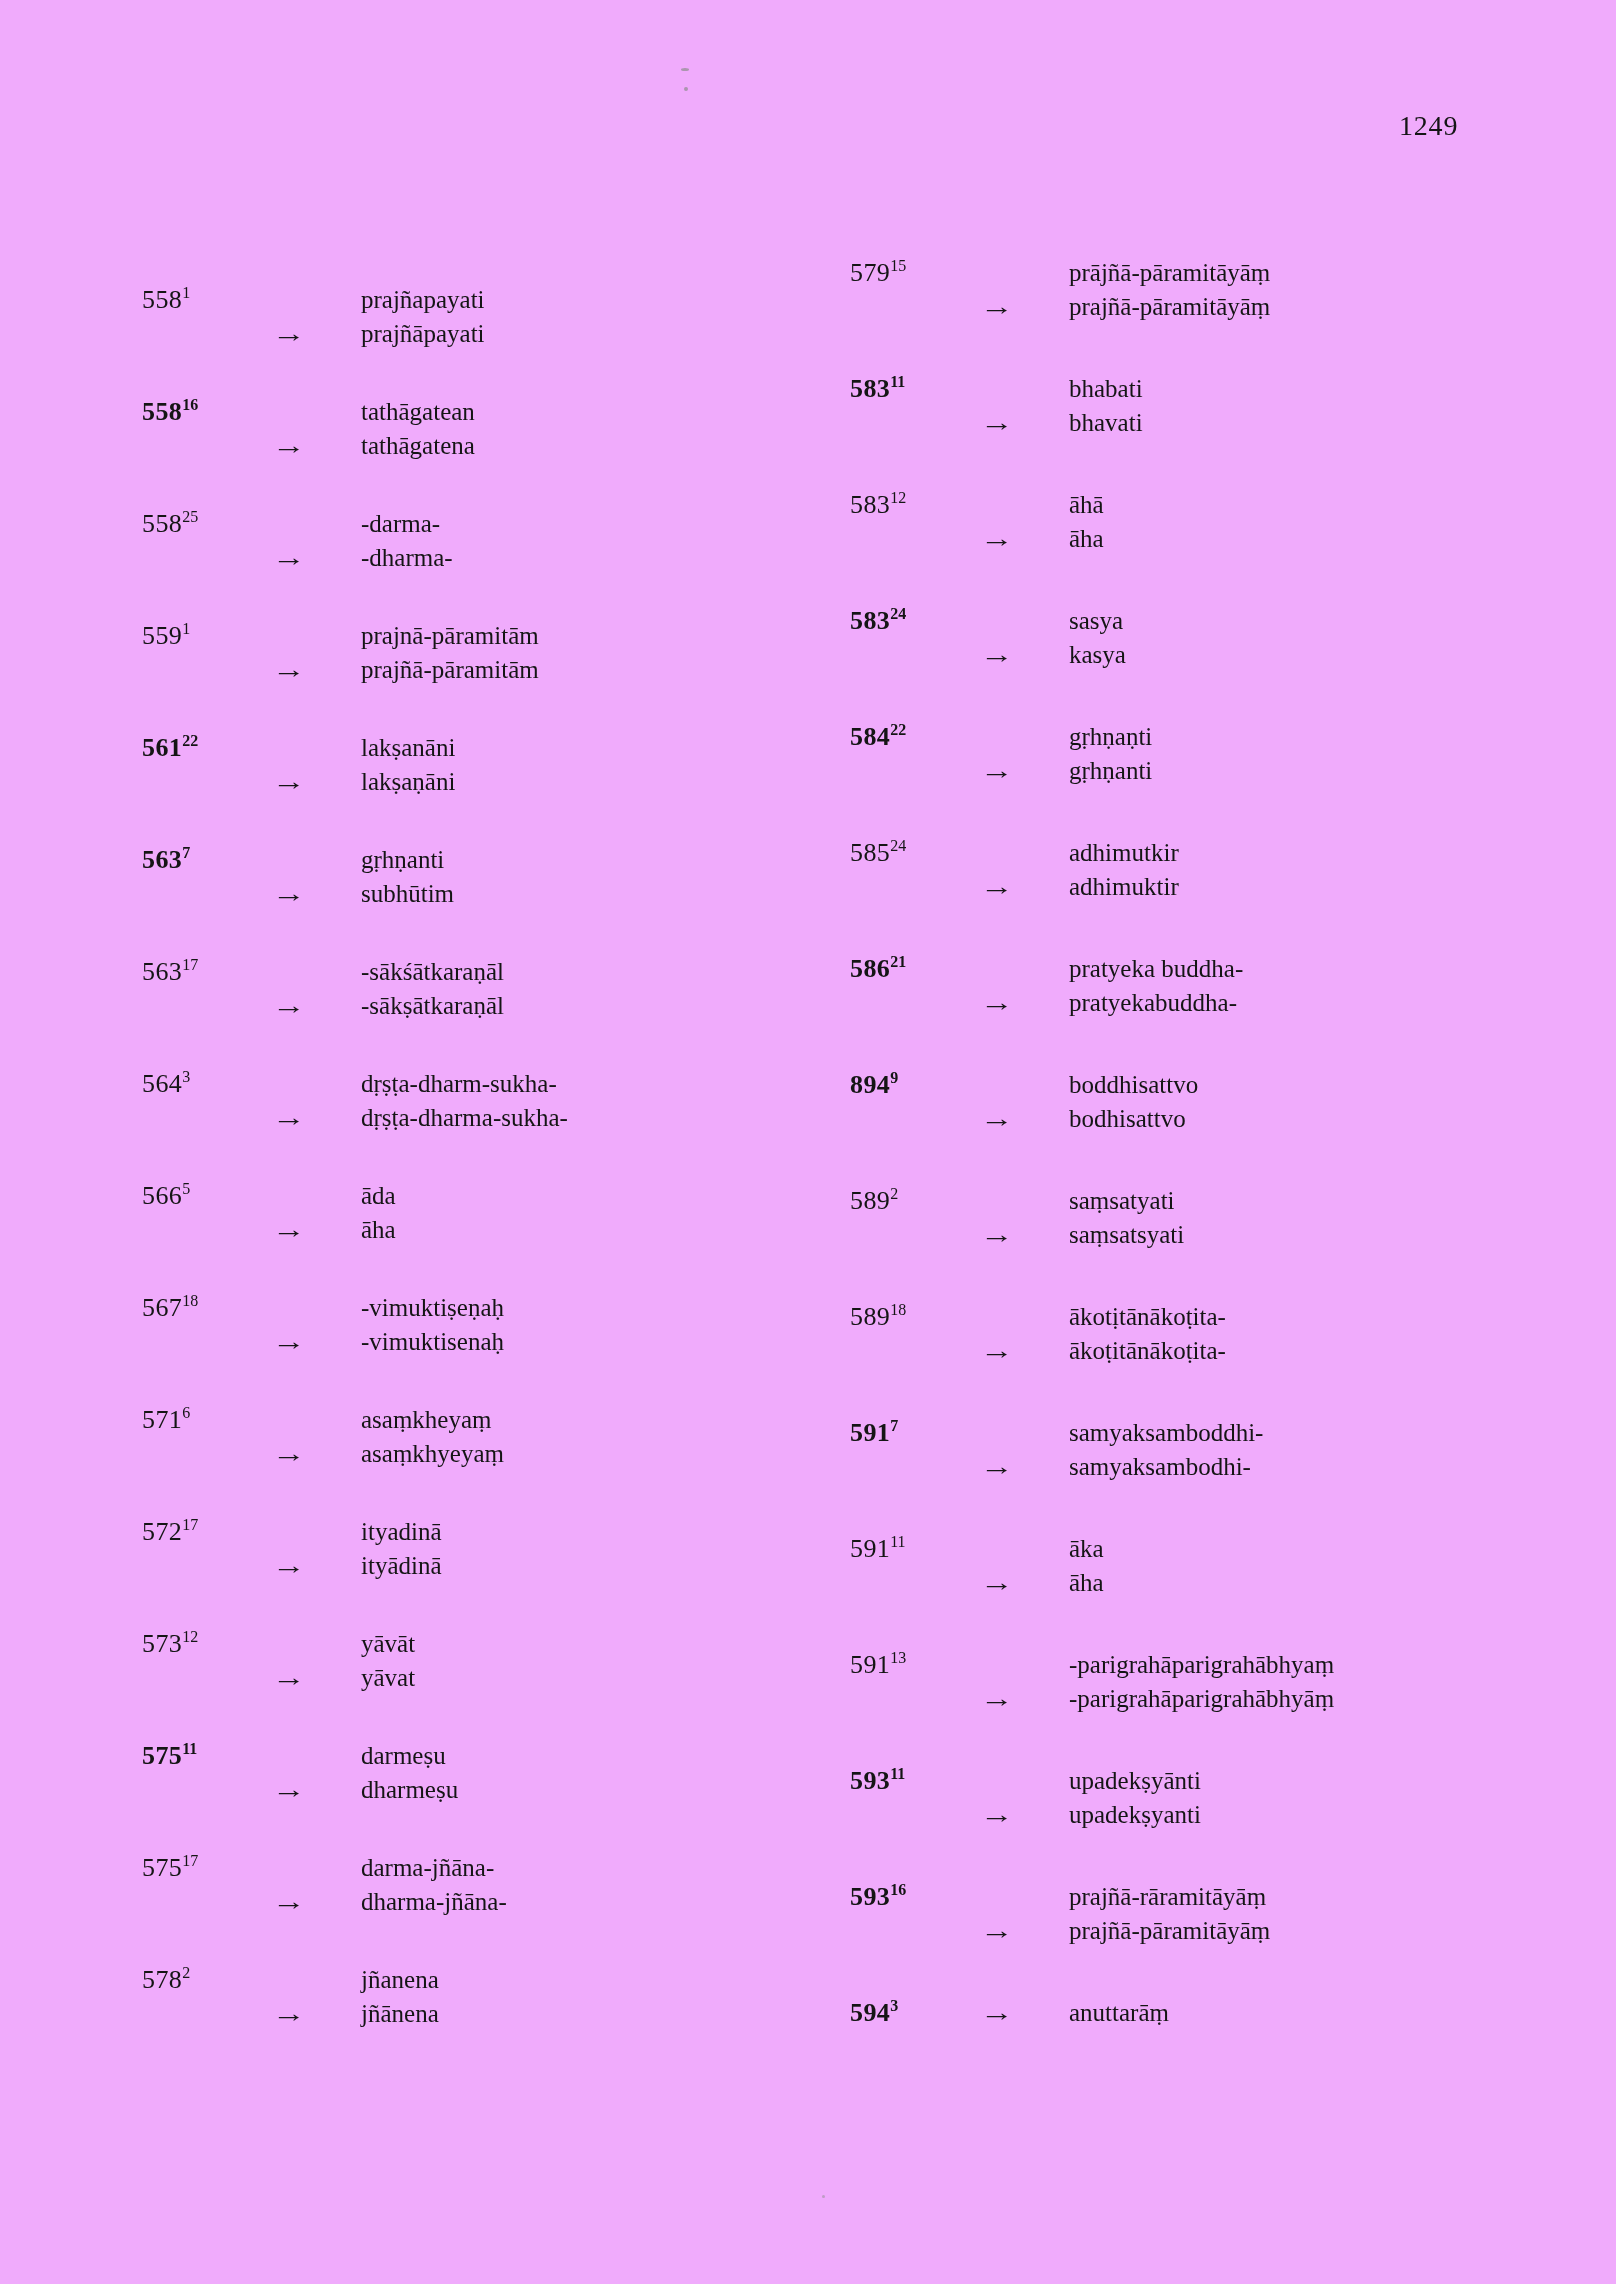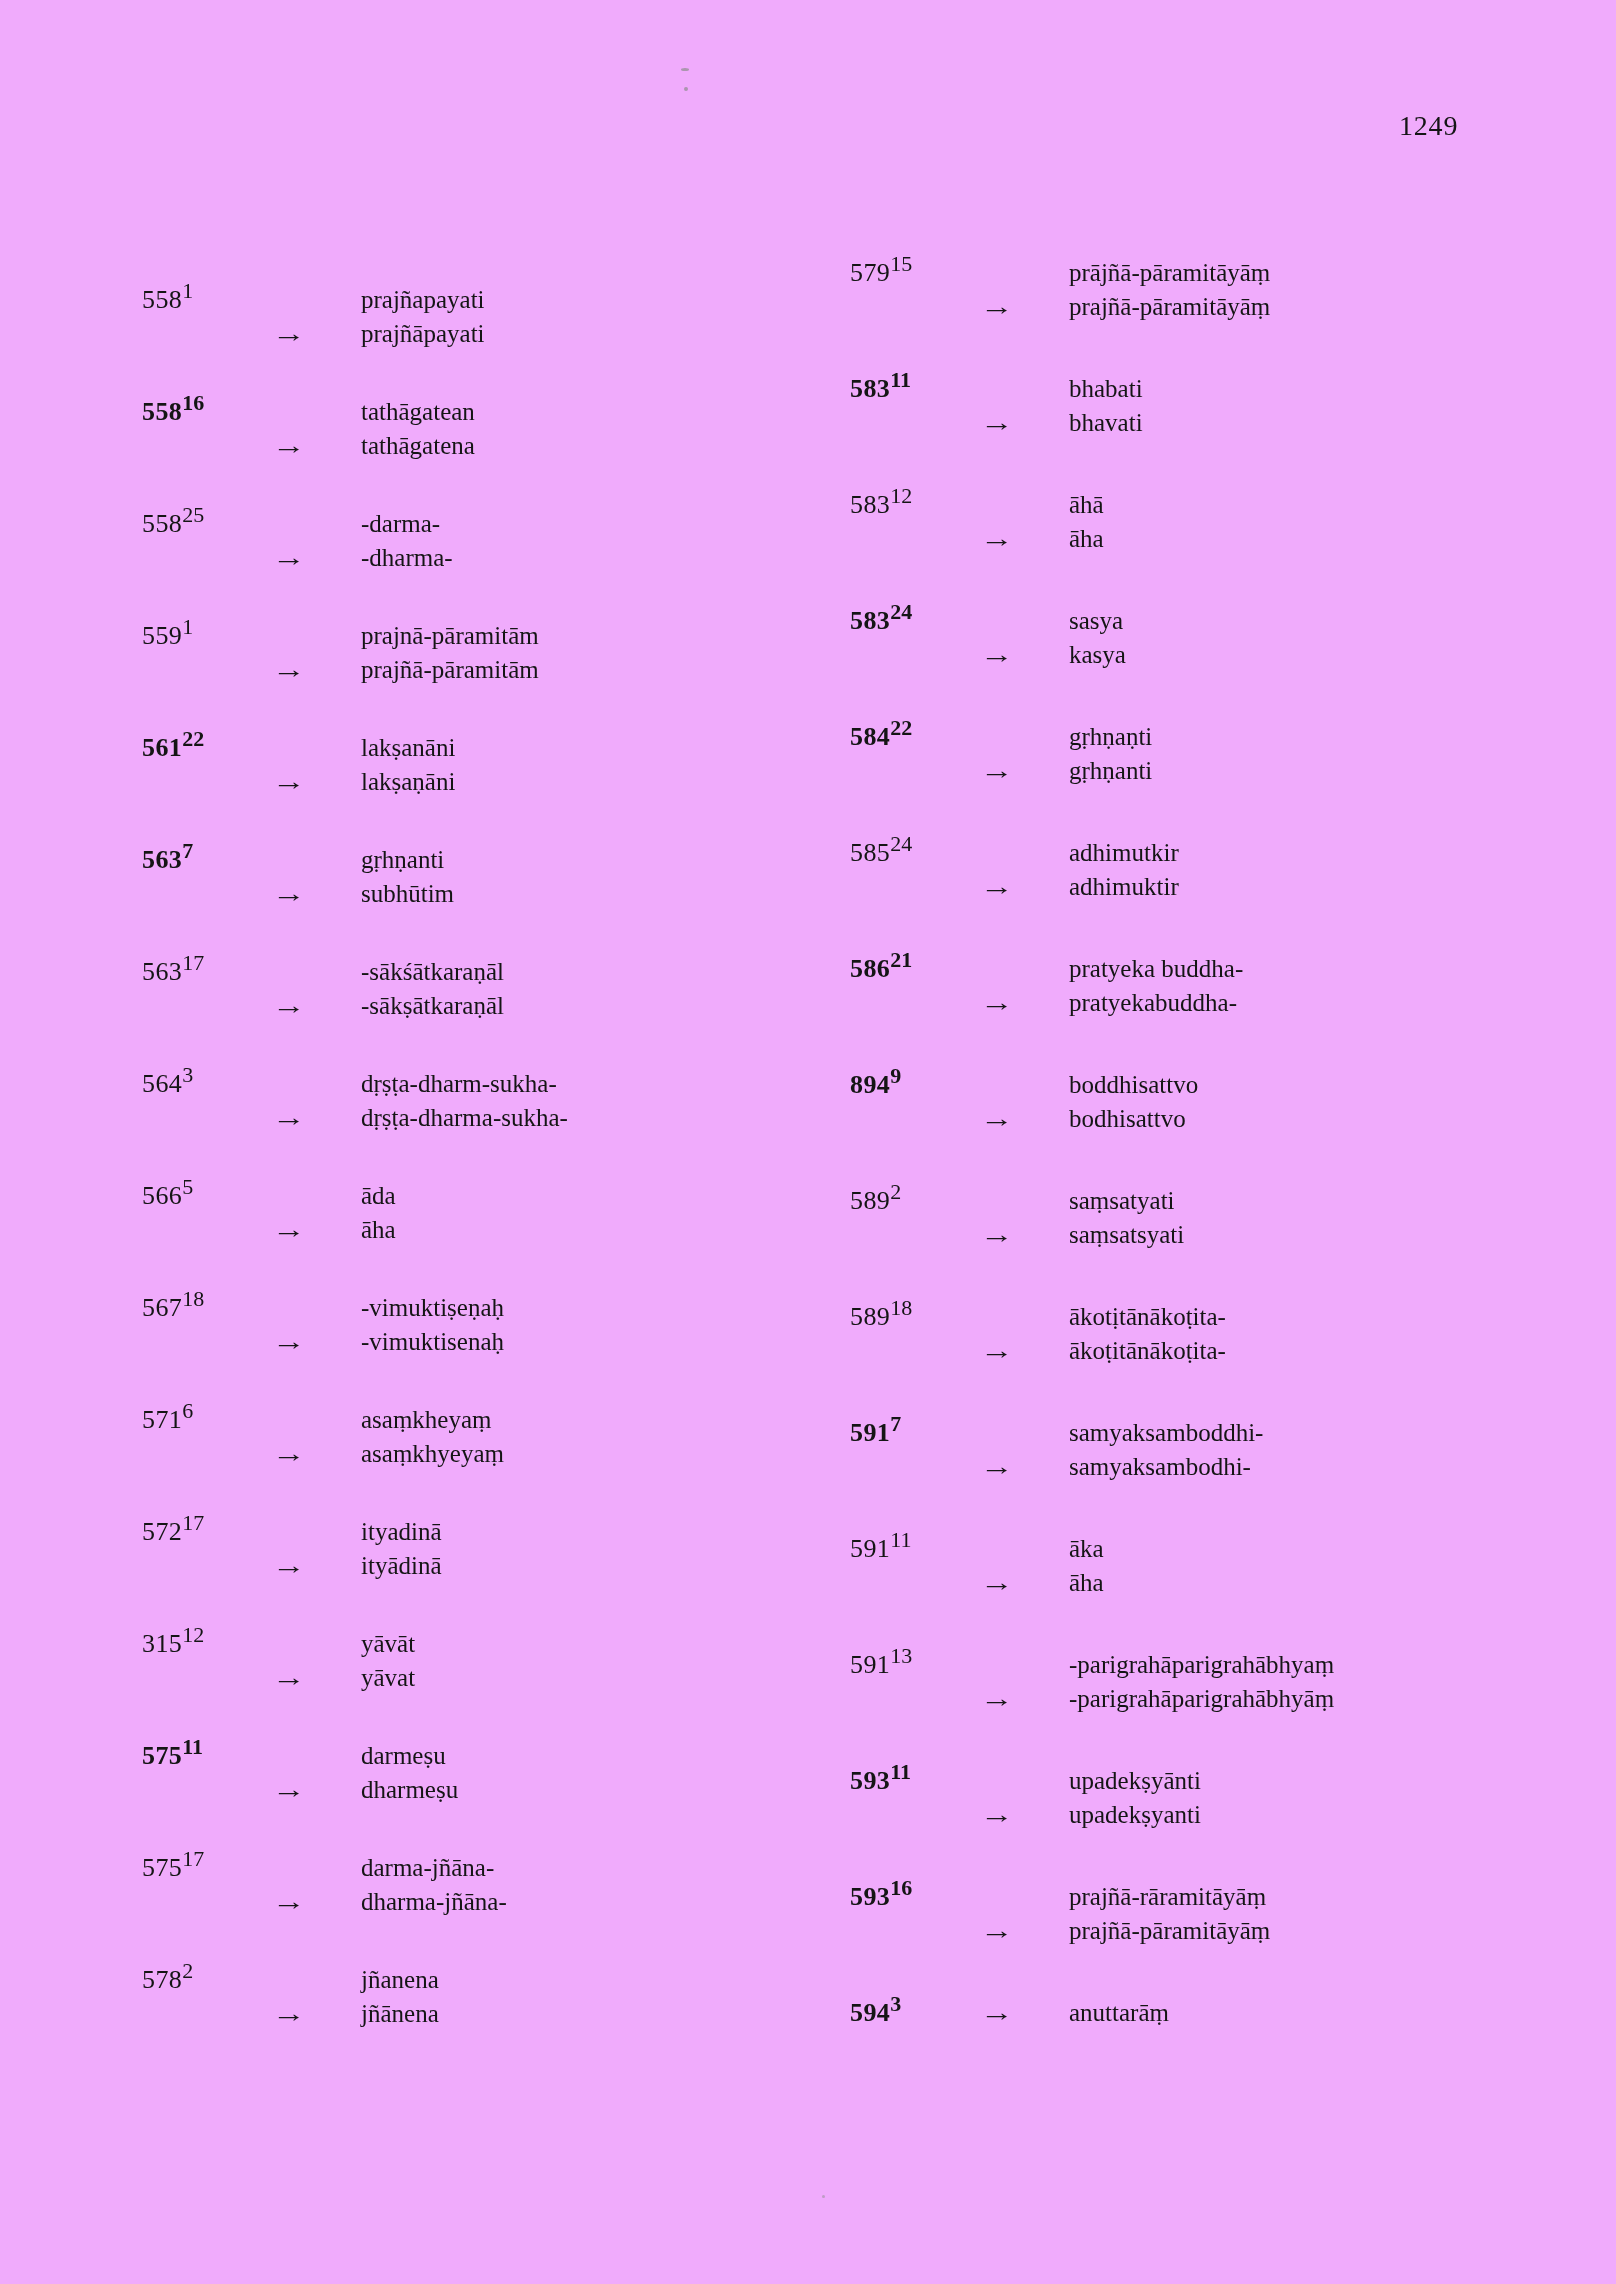--- a/index.html
+++ b/index.html
@@ -31,21 +31,21 @@
   .entry { display: flex; align-items: flex-start; }
   .ref {
     width: 130px;
     flex: none;
     font-size: 26px;
     line-height: 34px;
     letter-spacing: 0.4px;
   }
   .ref.bold { font-weight: bold; }
   .ref .sup {
-    font-size: 22px;
+    font-size: 16px;
     position: relative;
     top: -9.8px;
     letter-spacing: 0;
   }
   .lines { flex: 1; font-size: 25px; }
   .line { display: flex; line-height: 34px; }
   .arrow-cell { width: 89px; flex: none; }
   .arrow {
     display: inline-block;
     transform: scaleX(1.35);
@@ -235,21 +235,21 @@
         <span class="word">ityadinā</span>
       </div>
       <div class="line">
         <span class="arrow-cell"><span class="arrow">→</span></span>
         <span class="word">ityādinā</span>
       </div>
     </div>
   </div>
 
   <div class="entry">
-    <div class="ref"><span>315</span><span class="sup">12</span></div>
+    <div class="ref"><span>573</span><span class="sup">12</span></div>
     <div class="lines">
       <div class="line">
         <span class="arrow-cell"></span>
         <span class="word">yāvāt</span>
       </div>
       <div class="line">
         <span class="arrow-cell"><span class="arrow">→</span></span>
         <span class="word">yāvat</span>
       </div>
     </div>

